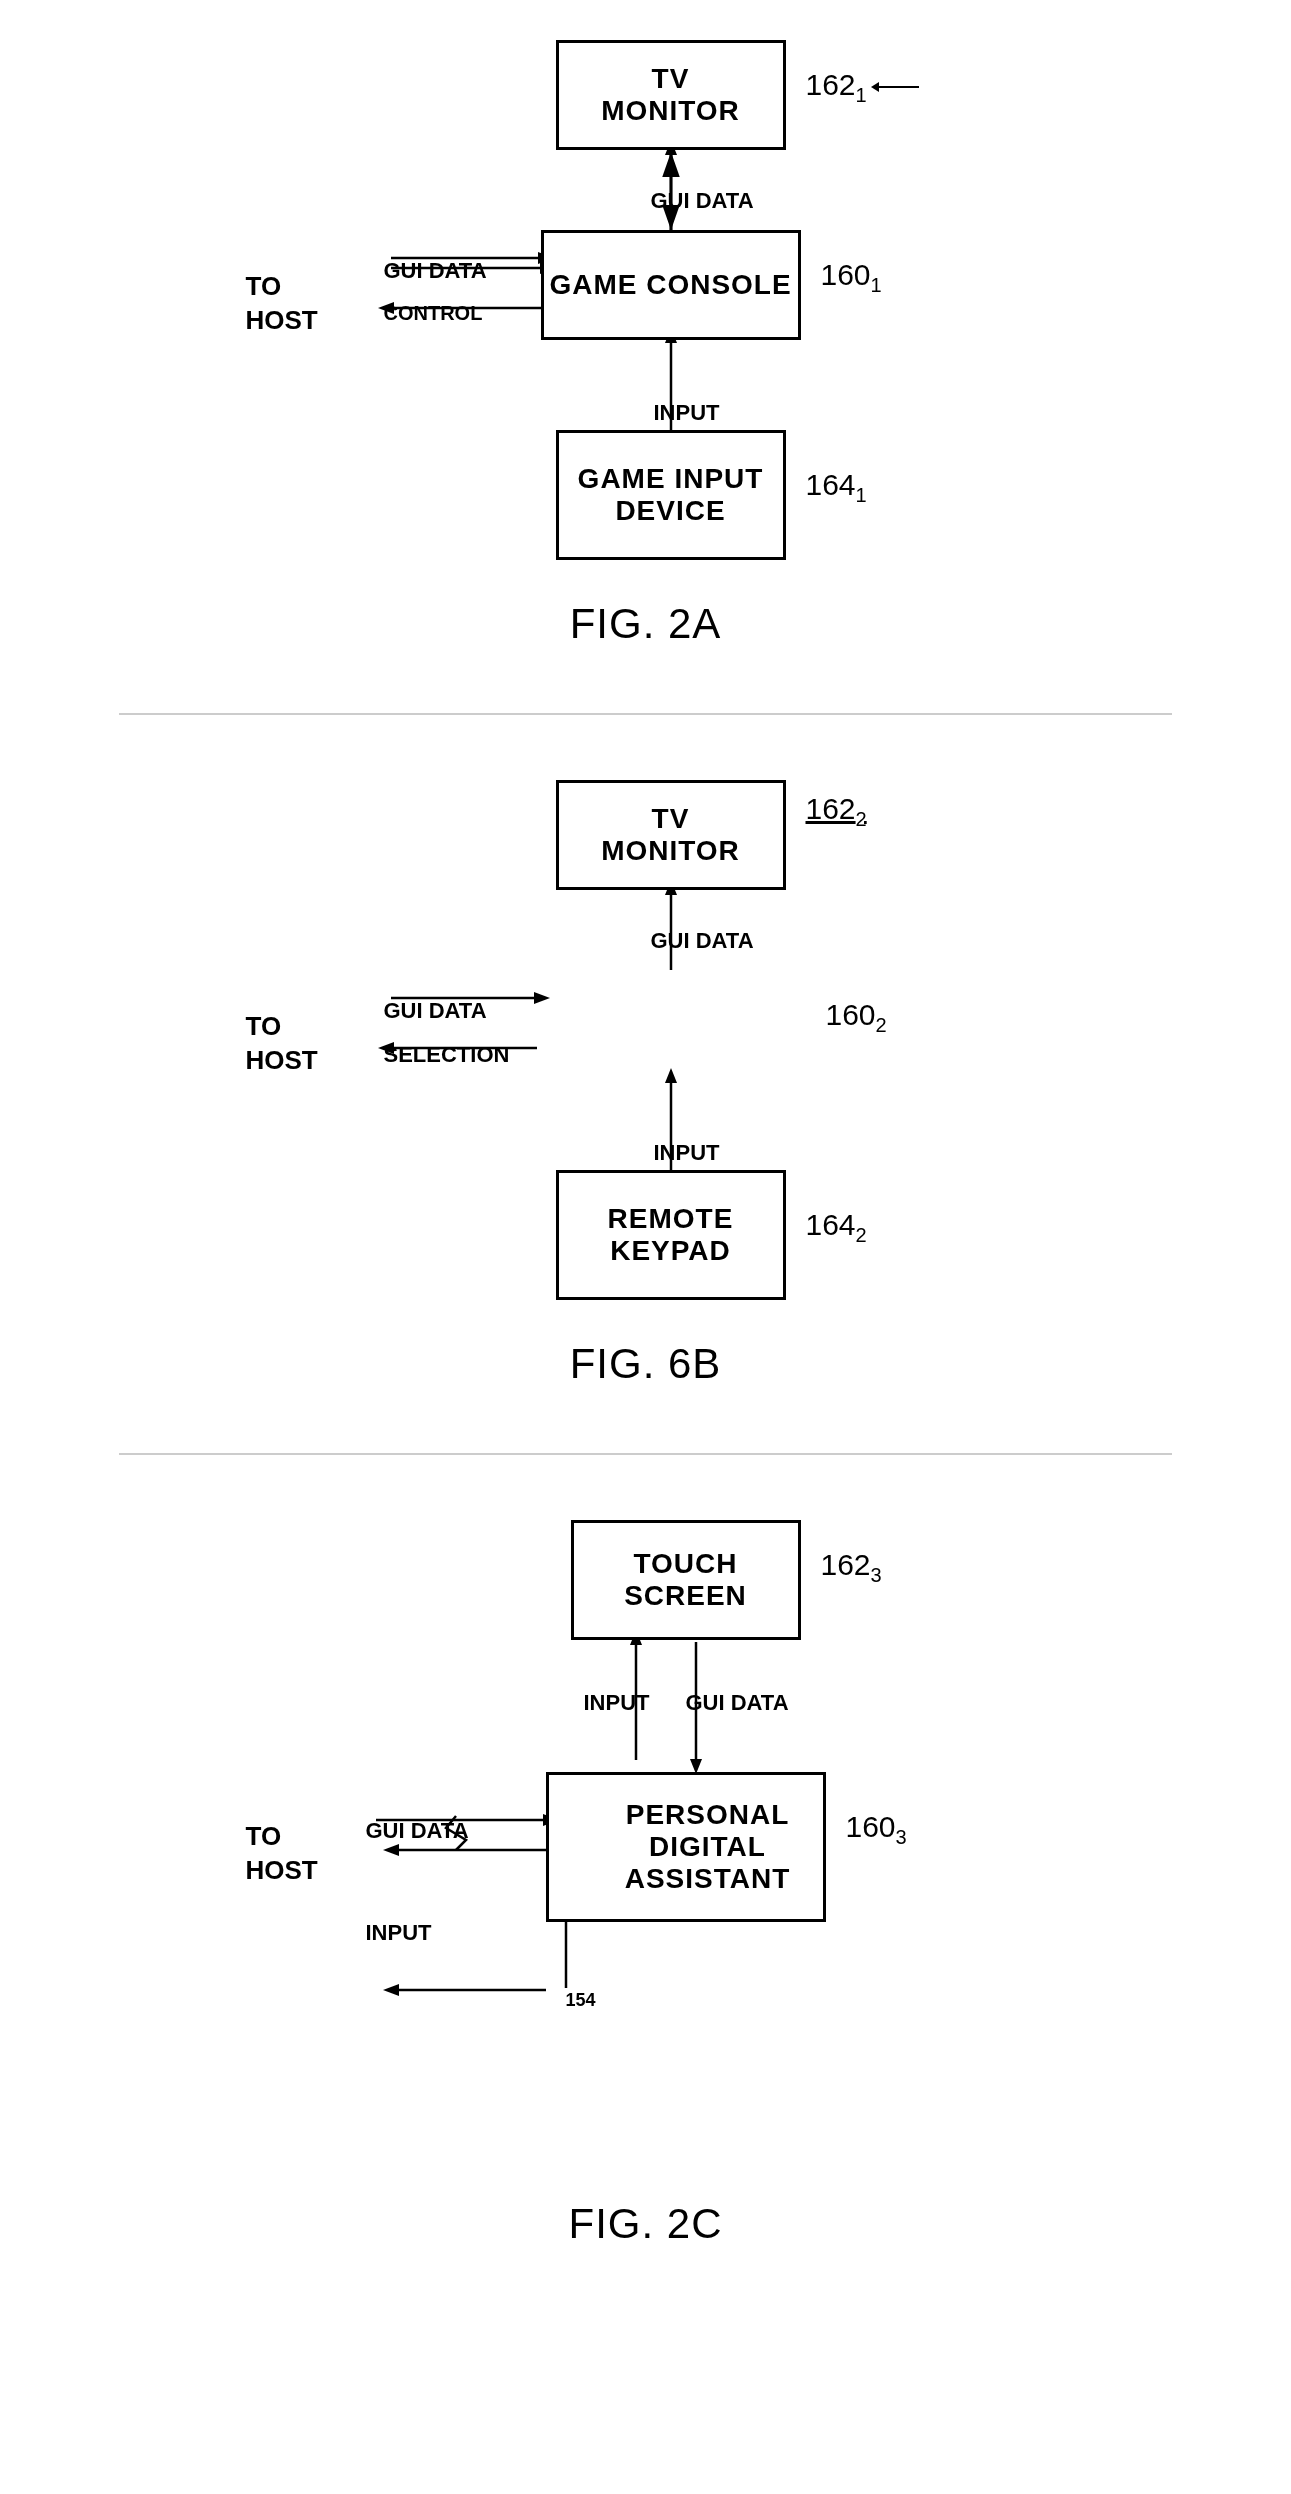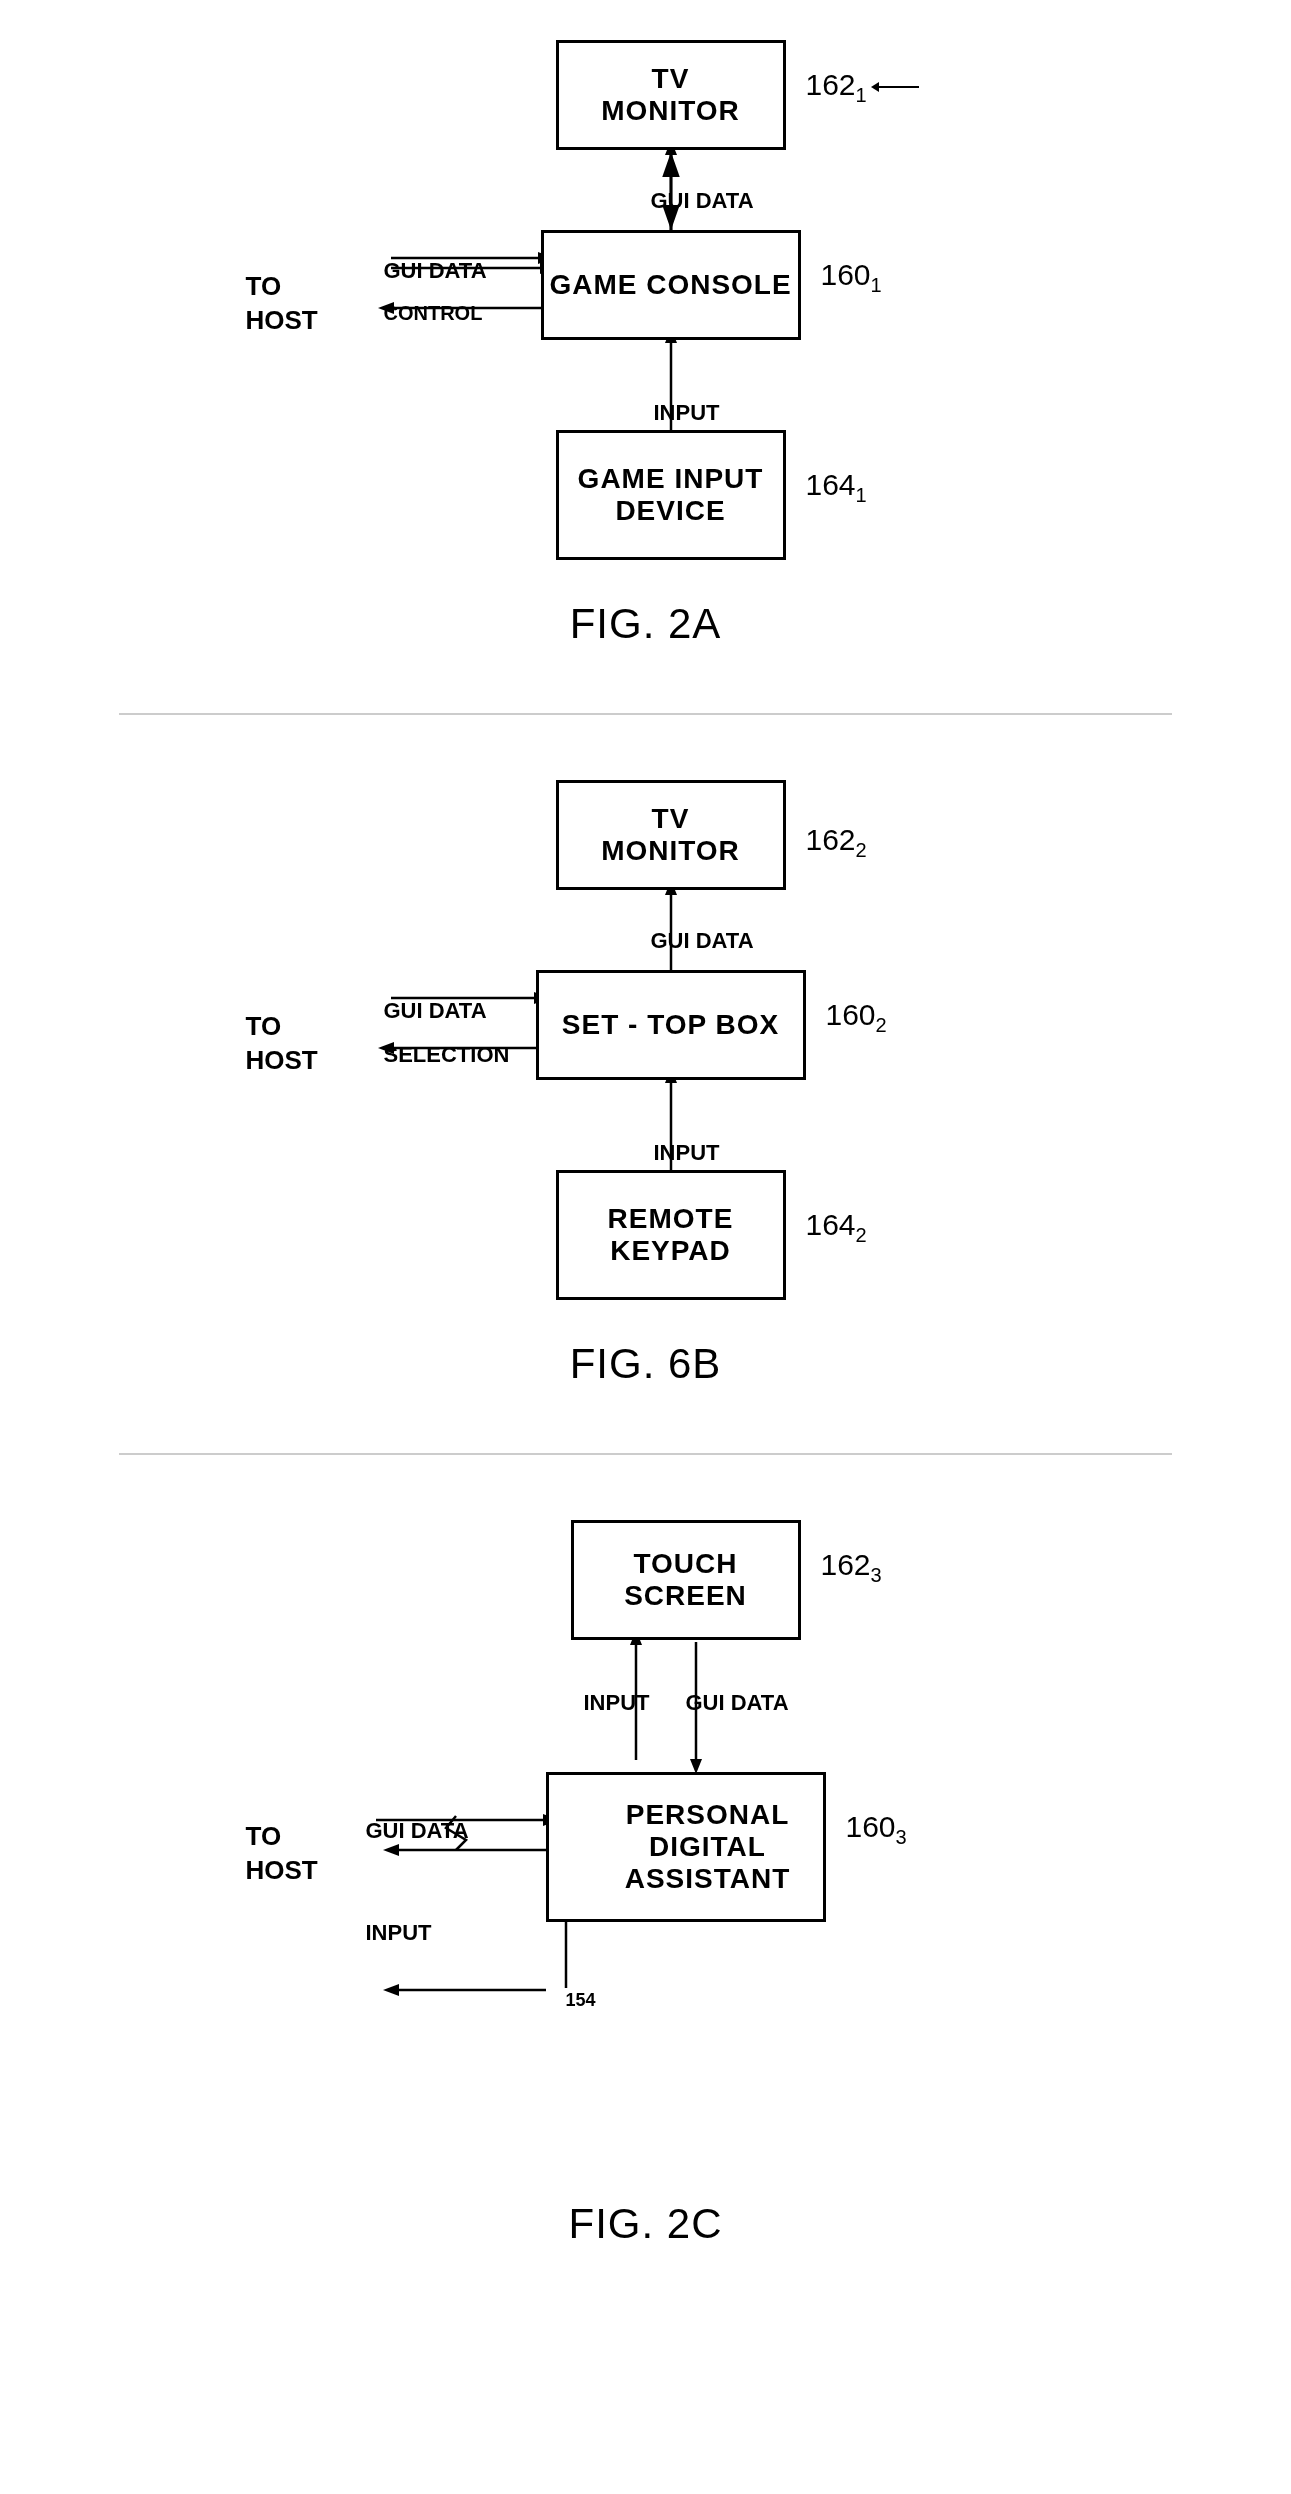--- a/index.html
+++ b/index.html
@@ -116,21 +116,21 @@
       left: 300px;
     }
 
     .fig2b-keypad {
       width: 230px;
       height: 130px;
       top: 390px;
       left: 320px;
     }
 
-    .ref-162-2 { position: absolute; top: 43px; left: 570px; font-size: 30px; font-family: Arial, sans-serif; }
+    .ref-162-2 { position: absolute; top: 12px; left: 570px; font-size: 30px; font-family: Arial, sans-serif; text-decoration: underline; }
     .ref-160-2 { position: absolute; top: 218px; left: 590px; font-size: 30px; font-family: Arial, sans-serif; }
     .ref-164-2 { position: absolute; top: 428px; left: 570px; font-size: 30px; font-family: Arial, sans-serif; }
 
     .to-host-2b { position: absolute; top: 230px; left: 10px; font-size: 26px; font-weight: bold; font-family: Arial, sans-serif; line-height: 1.3; }
 
     .label-gui-data-top-2b { position: absolute; top: 148px; left: 415px; font-size: 22px; font-family: Arial, sans-serif; font-weight: bold; }
     .label-gui-data-left-2b { position: absolute; top: 218px; left: 148px; font-size: 22px; font-family: Arial, sans-serif; font-weight: bold; }
     .label-selection-2b { position: absolute; top: 262px; left: 148px; font-size: 22px; font-family: Arial, sans-serif; font-weight: bold; }
     .label-input-2b { position: absolute; top: 360px; left: 418px; font-size: 22px; font-family: Arial, sans-serif; font-weight: bold; }
 
@@ -290,23 +290,20 @@
       </svg>
 
       <div class="box fig2b-tv">
         <span>TV<br>MONITOR</span>
       </div>
 
       <div class="ref-162-2">
         162<sub style="font-size:20px">2</sub>
       </div>
 
-      <div class="box fig2b-stb">
-        <span>SET - TOP BOX</span>
-      </div>
 
       <div class="ref-160-2">
         160<sub style="font-size:20px">2</sub>
       </div>
 
       <div class="box fig2b-keypad">
         <span>REMOTE<br>KEYPAD</span>
       </div>
 
       <div class="ref-164-2">

